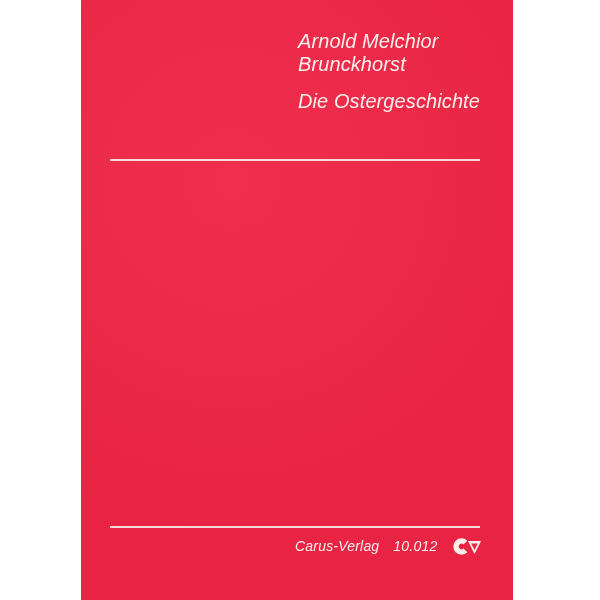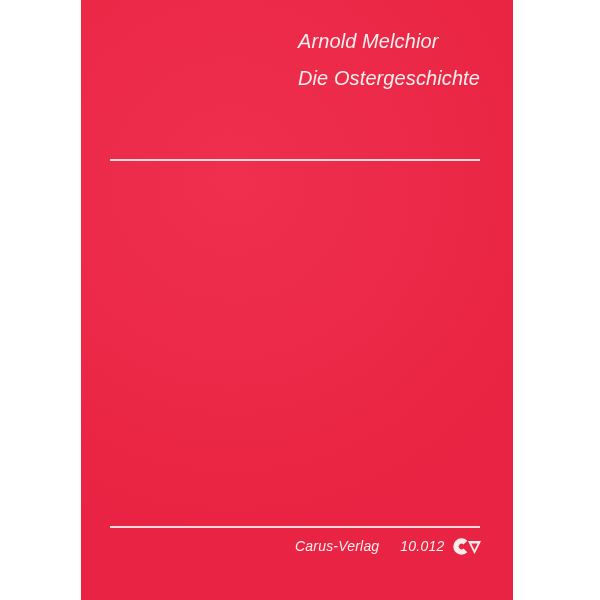--- a/index.html
+++ b/index.html
@@ -52,36 +52,37 @@
   .rule-bottom { top: 526px; height: 1.6px; }
   .imprint {
     position: absolute;
     left: 214px; top: 538px;
     color: var(--cover-text, #f7efec);
     font-size: 14px;
     line-height: 17px;
     letter-spacing: 0.2px;
     white-space: nowrap;
   }
-  .imprint .edition-number { margin-left: 21px; }
+  .imprint .edition-number { margin-left: 14px; }
   .logo {
     position: absolute;
     left: 372px; top: 537px;
     width: 28px; height: 19px;
   }
   .logo svg { display: block; width: 100%; height: 100%; }
 </style>
 </head>
 <body>
 
 <div class="page">
   <div class="cover">
 
     <div class="cover-text">
       <div>Arnold Melchior</div>
+      <div>Brunckhorst</div>
       <div class="work-title">Die Ostergeschichte</div>
     </div>
 
     <div class="rule rule-top"></div>
     <div class="rule rule-bottom"></div>
 
     <div class="imprint">
       <span class="publisher-name">Carus-Verlag</span><span class="edition-number">10.012</span>
     </div>
 

